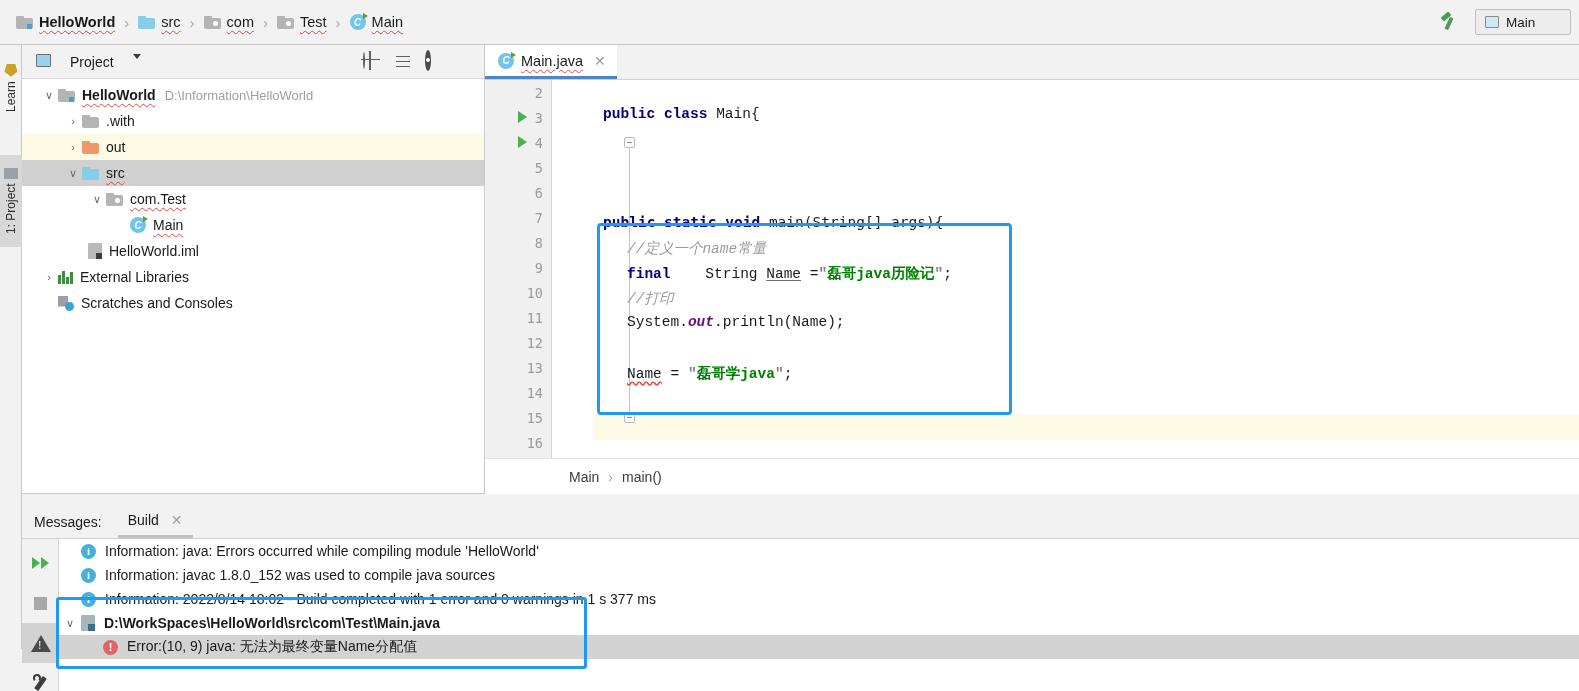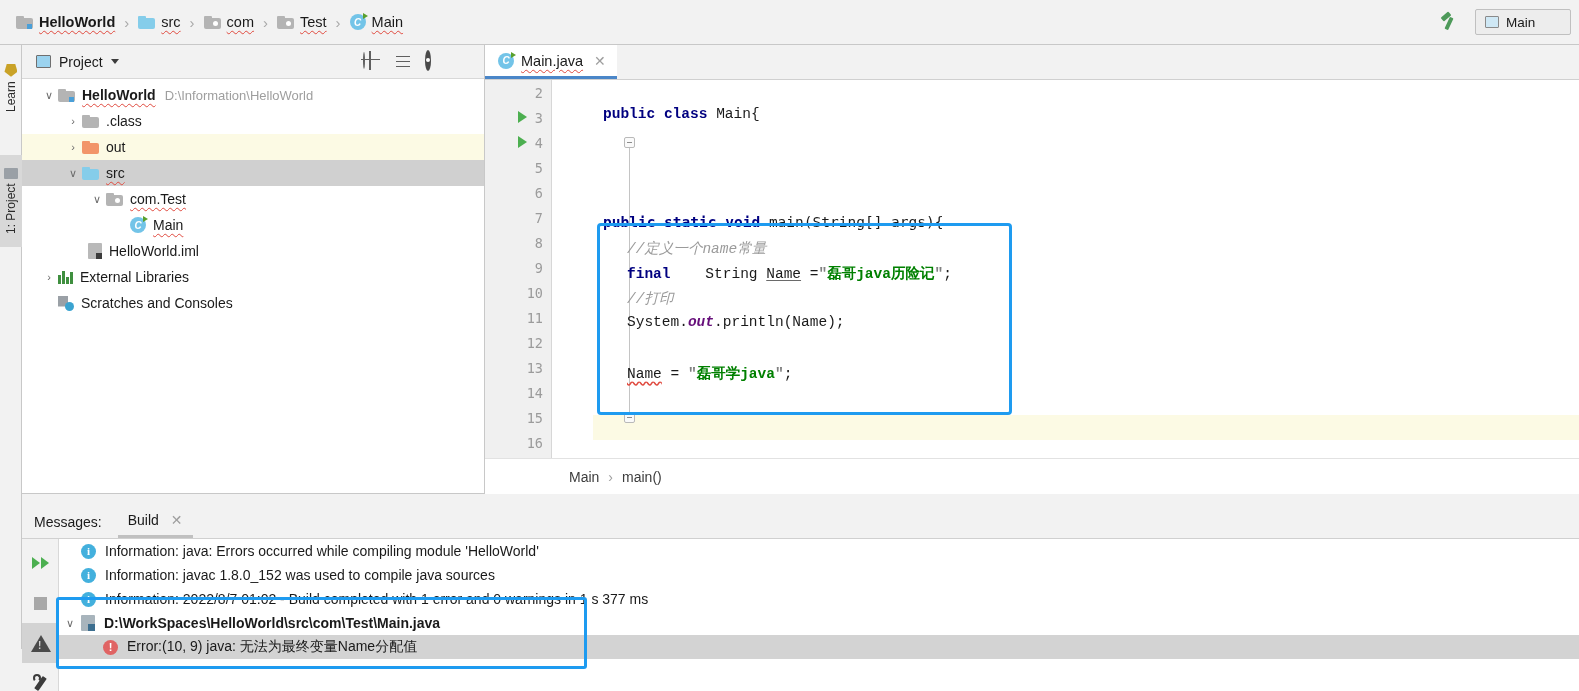--- a/index.html
+++ b/index.html
@@ -79,21 +79,21 @@
      clip-path:polygon(50% 0,100% 38%,82% 100%,18% 100%,0 38%); }
   .vico-proj{ width:14px; height:11px; background:#9aa0a6; border-radius:1px; }
 
   
   #project-panel{
     position:absolute; left:22px; top:45px; width:463px; height:449px;
     background:#fff; border-right:1px solid #c8c8c8; border-bottom:1px solid #c8c8c8;
   }
   #pp-header{ height:34px; display:flex; align-items:center; padding:0 9px 0 14px;
      background:#f2f2f2; border-bottom:1px solid #d8d8d8; }
-  #pp-title{ display:flex; align-items:center; gap:8px; font-size:14px; }
+  #pp-title{ display:flex; align-items:flex-start; gap:19px; font-size:14px; }
   .pp-icon{ width:15px; height:13px; border:1.5px solid #6f6f6f; background:#9bd3ef; border-radius:1px;}
   .caret-dn{ width:0;height:0;border-left:4.5px solid transparent;border-right:4.5px solid transparent;
      border-top:5px solid #3c3c3c; }
   #pp-tools{ margin-left:auto; display:flex; align-items:center; gap:14px; }
   .tbtn{ width:18px; height:18px; position:relative; }
   .locate{ width:15px;height:15px;border:1.6px solid #5f5f5f;border-radius:50%; }
   .locate::before,.locate::after{content:"";position:absolute;background:#5f5f5f;}
   .locate::before{left:-2px;top:6.2px;width:19px;height:1.6px;}
   .locate::after{left:6.2px;top:-2px;width:1.6px;height:19px;}
   .collapse{ width:16px; height:14px; }
@@ -310,21 +310,21 @@
           <span class="dot"></span>
         </span>
       <span class="rlabel squig" style="font-weight:bold">HelloWorld</span>
       <span class="rpath">D:\Information\HelloWorld</span>
     </div>
 
     <div class="row">
       <span class="indent" style="width:24px"></span>
       <span class="arrow">›</span>
       <span class="ic folder gray"></span>
-      <span class="rlabel">.class</span>
+      <span class="rlabel">.with</span>
     </div>
 
     <div class="row hl-yellow">
       <span class="indent" style="width:24px"></span>
       <span class="arrow">›</span>
       <span class="ic folder orange"></span>
       <span class="rlabel">out</span>
     </div>
 
     <div class="row hl-gray">
@@ -480,21 +480,21 @@
       <span class="btxt">Information: java: Errors occurred while compiling module 'HelloWorld'</span>
     </div>
 
     <div class="brow" style="padding-left:22px">
       <span class="infoic">i</span>
       <span class="btxt">Information: javac 1.8.0_152 was used to compile java sources</span>
     </div>
 
     <div class="brow" style="padding-left:22px">
       <span class="infoic">i</span>
-      <span class="btxt">Information: 2022/8/7 01:02 - Build completed with 1 error and 0 warnings in 1 s 377 ms</span>
+      <span class="btxt">Information: 2022/8/14 18:02 - Build completed with 1 error and 0 warnings in 1 s 377 ms</span>
     </div>
 
     <div class="brow">
       <span class="bar-arrow">∨</span>
       <span class="fileic"></span>
       <span class="btxt bold">D:\WorkSpaces\HelloWorld\src\com\Test\Main.java</span>
     </div>
 
     <div class="brow sel" style="padding-left:44px">
       <span class="erric">!</span>

